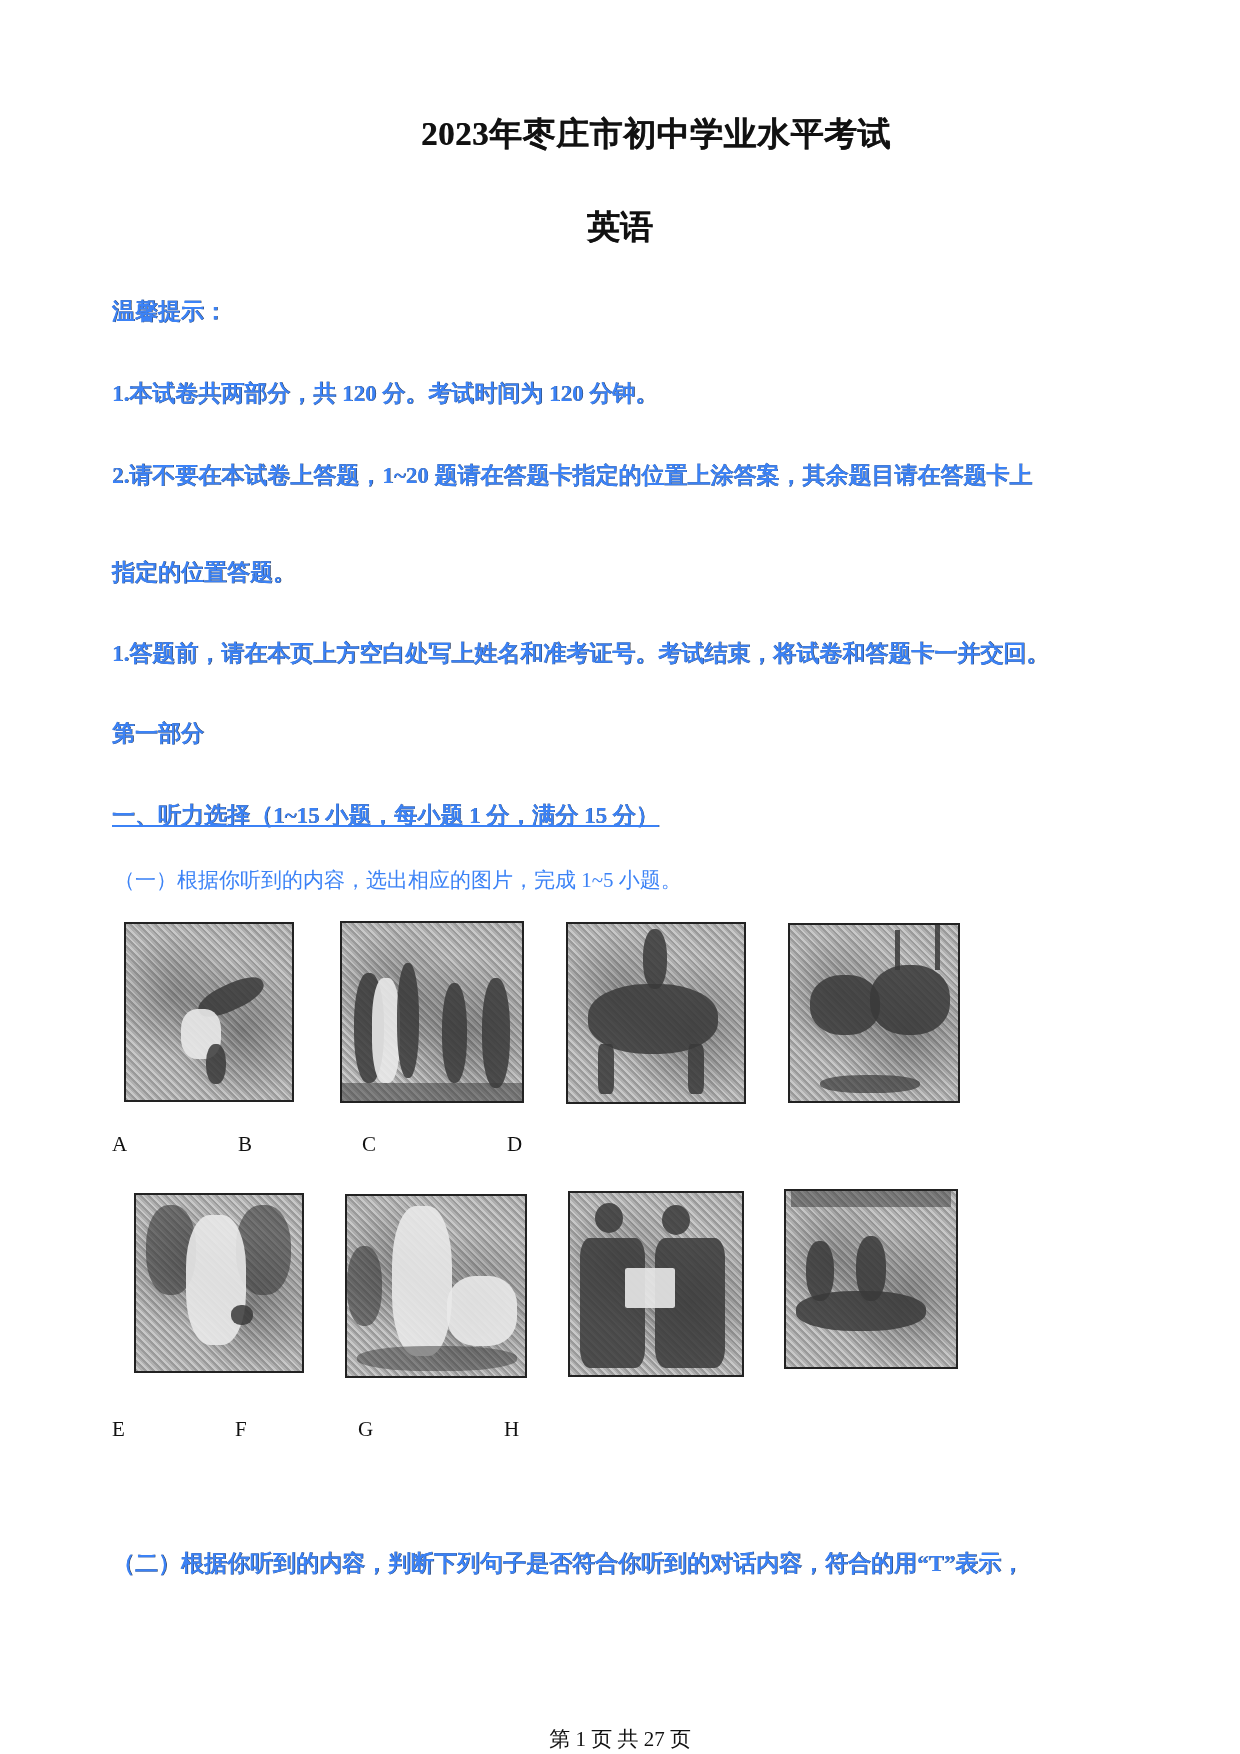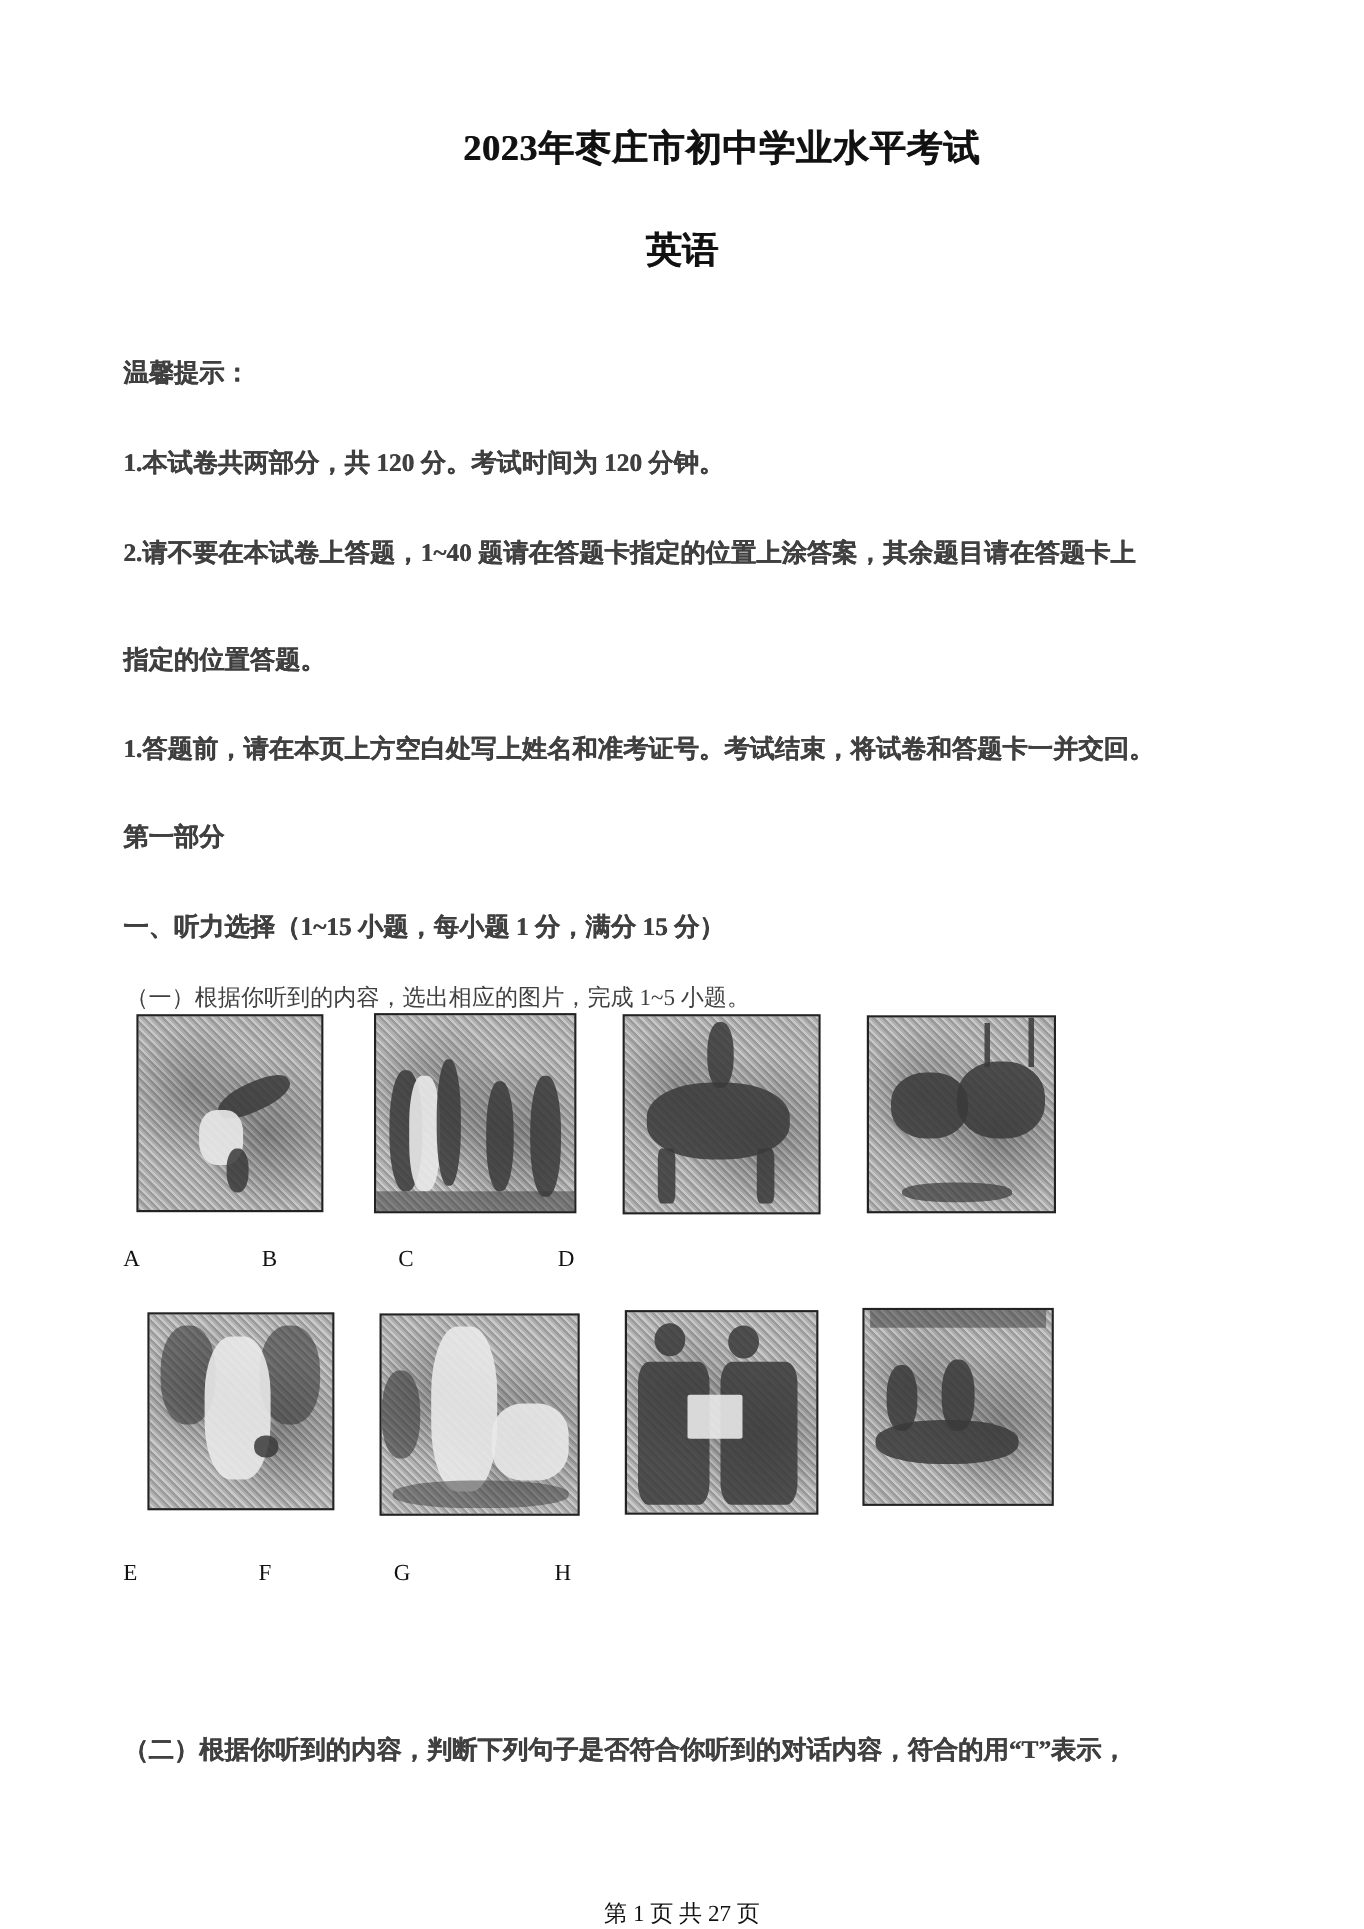--- a/index.html
+++ b/index.html
@@ -13,21 +13,21 @@
       font-size: 33px; font-weight: bold; letter-spacing: 0.5px;
       text-shadow: 0.6px 0 0 #333;
       padding-left: 36px;
     }
     .subtitle {
       left: 0; width: 1240px; text-align: center; top: 205px;
       font-size: 33px; font-weight: bold; text-shadow: 0.6px 0 0 #333;
     }
     .line {
       left: 112px; font-size: 23px; font-weight: bold; white-space: nowrap;
-      text-shadow: 0.4px 0 0 #333; color: #404040; margin-top: 27px;
+      text-shadow: 0.4px 0 0 #333; color: #3b82f6;
     }
     .line.normal { font-weight: normal; font-size: 21px; text-shadow: none; }
     .pic {
       position: absolute; border: 2px solid #222;
       background:
         radial-gradient(circle at 30% 40%, rgba(0,0,0,0.25) 0, rgba(0,0,0,0) 40%),
         radial-gradient(circle at 70% 60%, rgba(0,0,0,0.3) 0, rgba(0,0,0,0) 45%),
         repeating-linear-gradient(45deg, #9a9a9a 0 2px, #c8c8c8 2px 4px, #b0b0b0 4px 6px);
       overflow: hidden;
     }
@@ -41,26 +41,26 @@
     }
   </style>
 </head>
 <body>
 
 <div class="abs title">2023年枣庄市初中学业水平考试</div>
 <div class="abs subtitle">英语</div>
 
 <div class="abs line" style="top:296px;">温馨提示：</div>
 <div class="abs line" style="top:378px;">1.本试卷共两部分，共 120 分。考试时间为 120 分钟。</div>
-<div class="abs line" style="top:460px;">2.请不要在本试卷上答题，1~40 题请在答题卡指定的位置上涂答案，其余题目请在答题卡上</div>
+<div class="abs line" style="top:460px;">2.请不要在本试卷上答题，1~20 题请在答题卡指定的位置上涂答案，其余题目请在答题卡上</div>
 <div class="abs line" style="top:557px;text-align:center;">指定的位置答题。</div>
 <div class="abs line" style="top:638px;">1.答题前，请在本页上方空白处写上姓名和准考证号。考试结束，将试卷和答题卡一并交回。</div>
 
 <div class="abs line" style="top:718px;">第一部分</div>
-<div class="abs line" style="top:800px;">一、听力选择（1~15 小题，每小题 1 分，满分 15 分）</div>
+<div class="abs line" style="top:800px;text-decoration:underline;">一、听力选择（1~15 小题，每小题 1 分，满分 15 分）</div>
 <div class="abs line normal" style="top:866px; left:114px;text-align:right;">（一）根据你听到的内容，选出相应的图片，完成 1~5 小题。</div>
 
 <div class="pic" style="left:124px; top:922px; width:166px; height:176px;">
   <div class="shape" style="left:70px; top:60px; width:70px; height:26px; transform:rotate(-25deg);"></div>
   <div class="light" style="left:55px; top:85px; width:40px; height:50px;"></div>
   <div class="shape" style="left:80px; top:120px; width:20px; height:40px;"></div>
 </div>
 <div class="pic" style="left:340px; top:921px; width:180px; height:178px;">
   <div class="shape" style="left:12px; top:50px; width:30px; height:110px;"></div>
   <div class="light" style="left:30px; top:55px; width:28px; height:105px;"></div>

